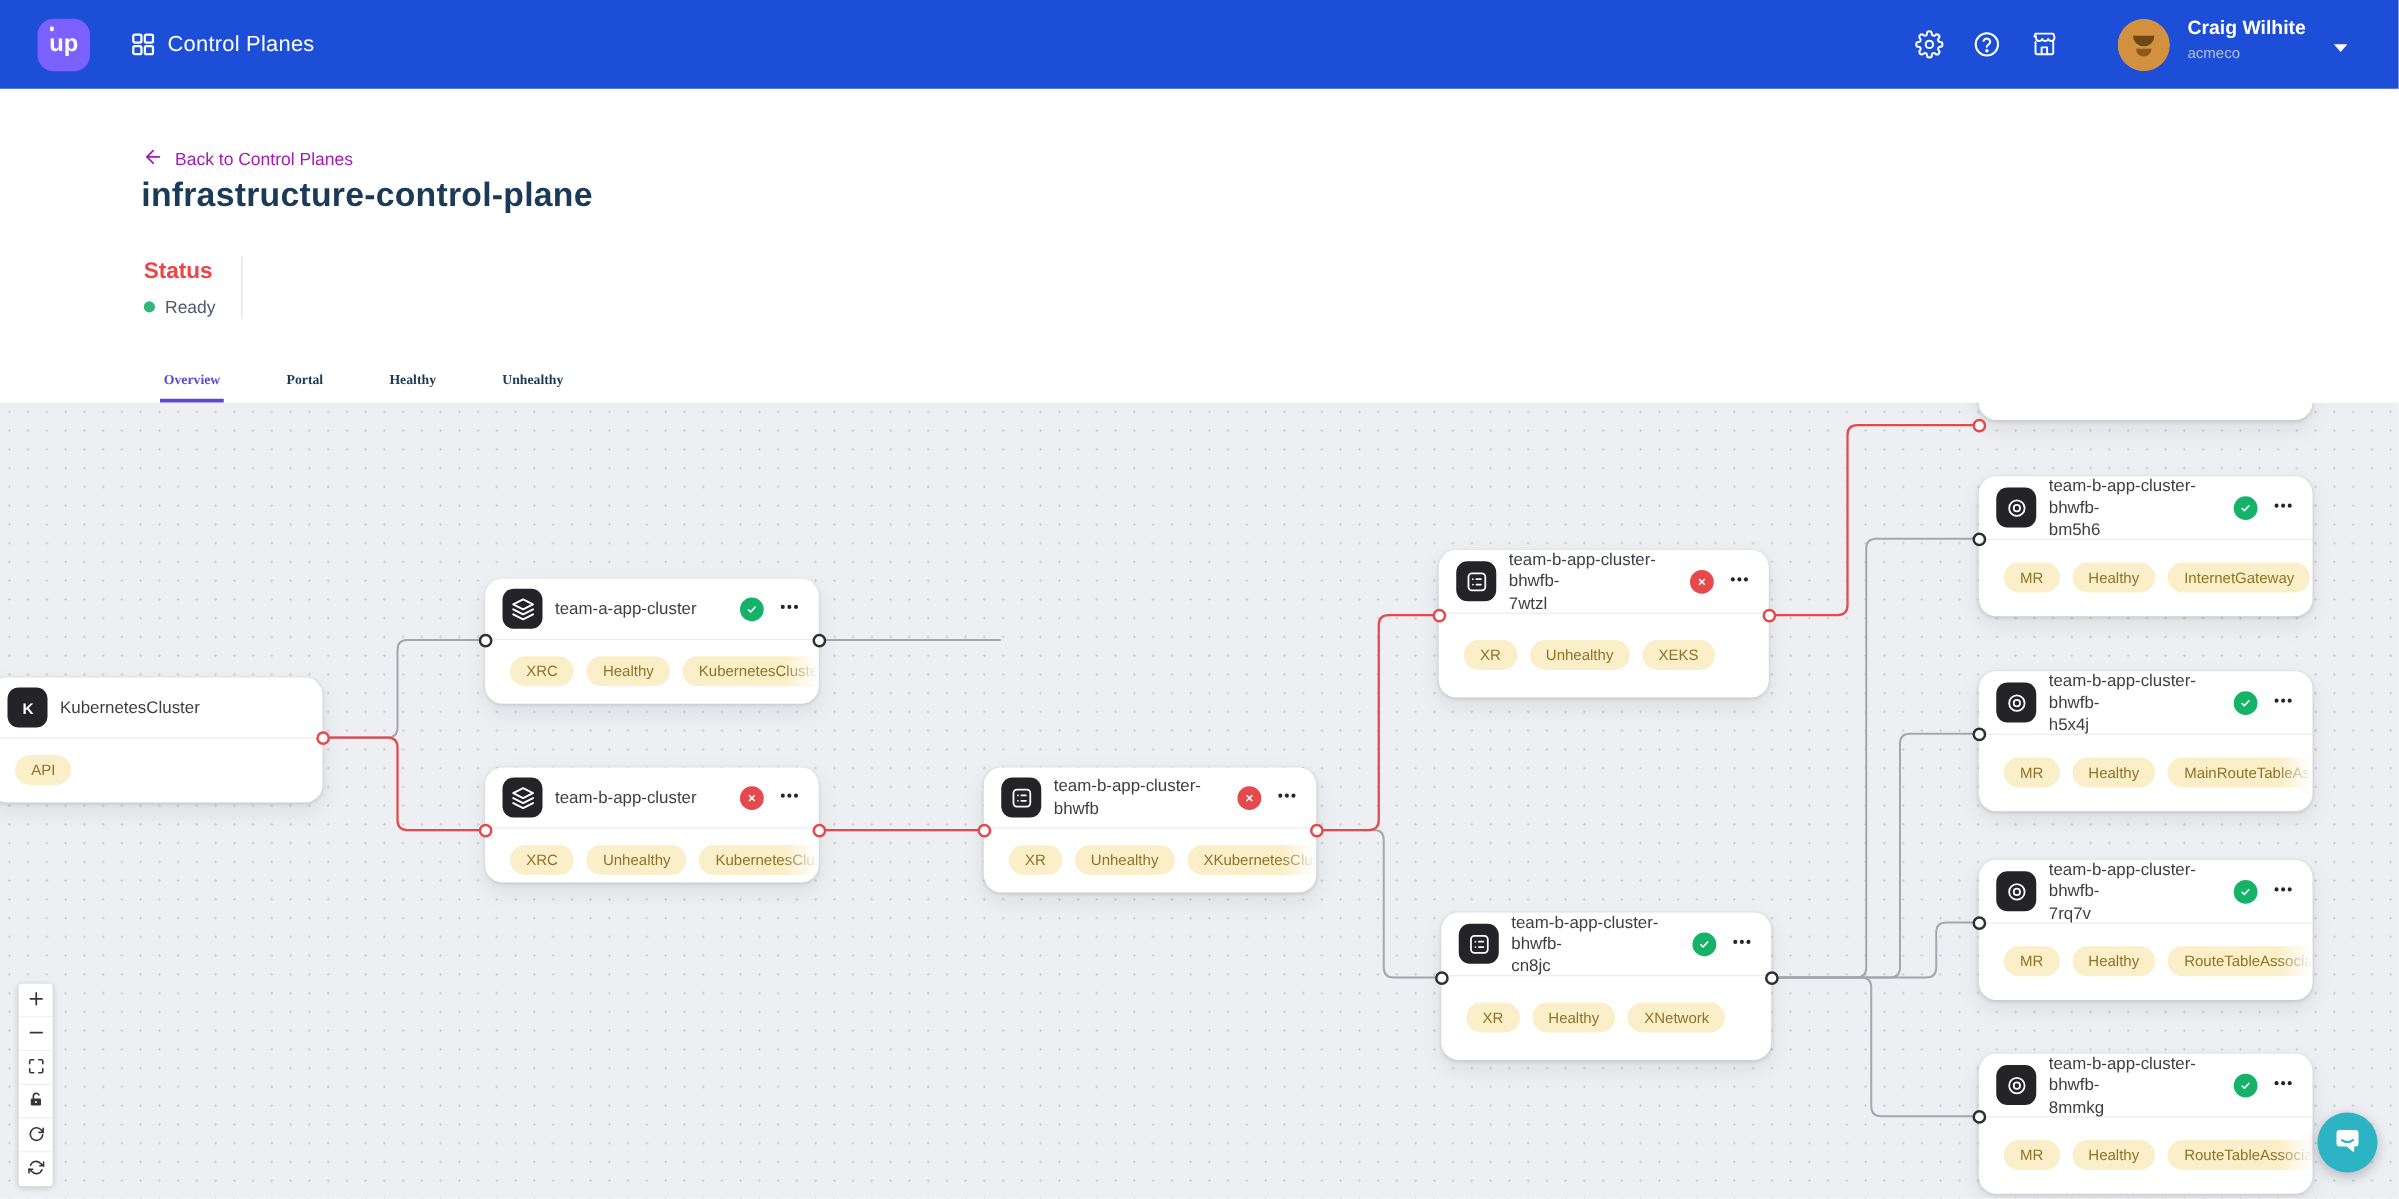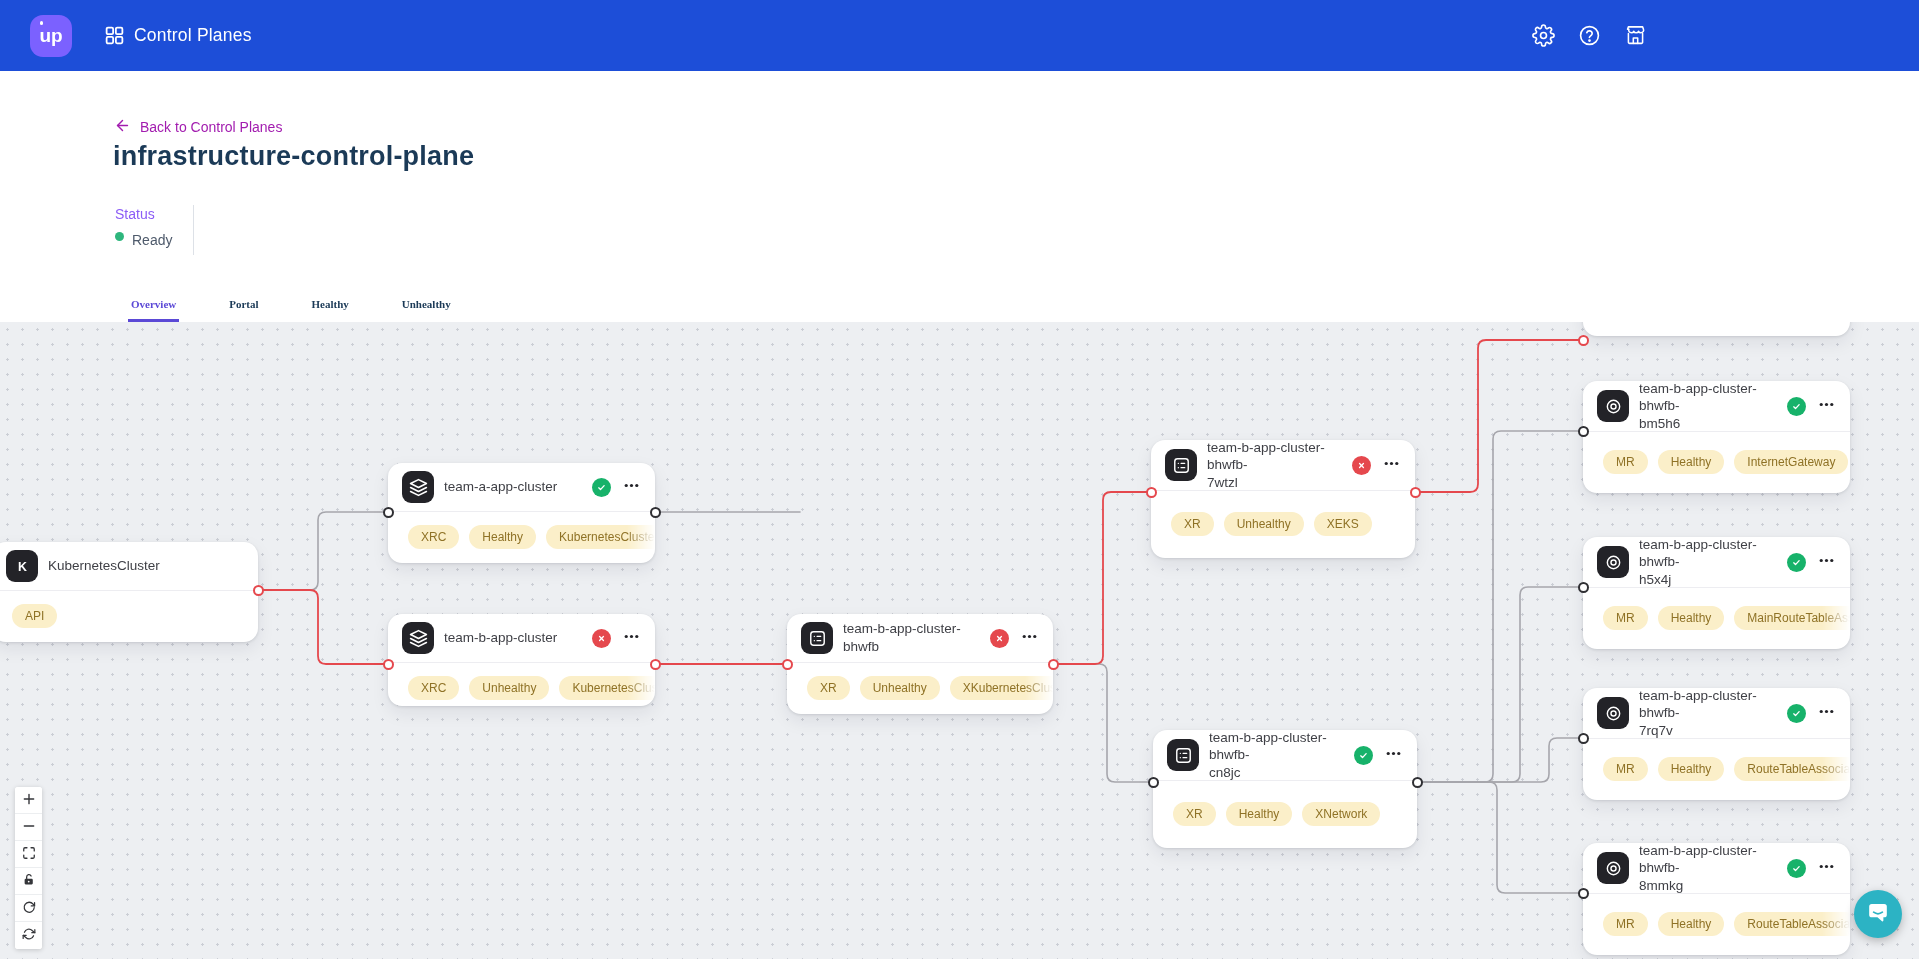--- a/index.html
+++ b/index.html
@@ -34,22 +34,22 @@
   .nav-chevron { position:absolute; left:176px; top:31px; width:13px; height:9px; color:#fff; }
 
   
   .page-header { position:absolute; top:71px; left:0; right:0; height:251px; background:#fff; z-index:20; }
   .back-link { position:absolute; left:114px; top:46px; display:flex; gap:9px; align-items:center;
     color:#a21caf; font-size:14px; text-decoration:none; cursor:pointer; }
   .back-link svg { width:17px; height:17px; }
   .page-title { position:absolute; left:113px; top:70px; margin:0; font-size:27px; color:#1b3a57; letter-spacing:.2px; }
   .meta-status { position:absolute; left:115px; top:135px; }
   .meta-config { position:absolute; left:216px; top:135px; }
-  .meta-label { font-size:14px; font-weight:normal; color:#8b5cf6; }
-  .meta-value { margin-top:10px; font-size:14px; color:#4e5a6b; display:flex; gap:8px; }
+  .meta-label { font-size:18px; font-weight:bold; color:#ef4444; }
+  .meta-value { margin-top:10px; font-size:14px; color:#4e5a6b; display:flex; align-items:center; gap:8px; }
   .status-dot { width:9px; height:9px; border-radius:50%; background:#2eb67d; display:inline-block; }
   .meta-divider { position:absolute; left:193px; top:134px; width:1px; height:50px; background:#dde1e7; }
   .cfg-ver { margin-left:14px; }
   .tab-bar { position:absolute; left:128px; bottom:0; display:flex; gap:47px; }
   .tab { background:none; border:none; padding:0 3px 9px; font-family:Liberation Serif, serif;
     font-weight:bold; font-size:11px; color:#1b3a57; cursor:pointer; border-bottom:3px solid transparent; }
   .tab.active { color:#5b49d6; border-bottom-color:#5b49d6; }
 
   
   .canvas { position:absolute; top:322px; left:0; width:1919px; height:637px; overflow:hidden;
@@ -127,20 +127,34 @@
           <path d="M9.2 9a2.9 2.9 0 0 1 5.6 1c0 1.9-2.9 2.6-2.9 4"></path>
           <circle cx="12" cy="17.3" r="0.6" fill="currentColor"></circle>
         </svg></span>
   </button>
   <button class="nav-iconbtn nav-store">
     <span><svg viewBox="0 0 24 24" fill="none" stroke="currentColor" stroke-linecap="round" stroke-linejoin="round" stroke-width="1.6">
           <path d="M4.6 10v9a1.2 1.2 0 0 0 1.2 1.2h12.4a1.2 1.2 0 0 0 1.2-1.2v-9"></path>
           <path d="M3.7 5.4 4.6 3h14.8l.9 2.4c.7 1.9-.6 3.8-2.6 3.8-1.2 0-2.2-.7-2.5-1.7-.3 1-1.3 1.7-2.5 1.7s-2.2-.7-2.5-1.7c-.3 1-1.3 1.7-2.5 1.7-2 0-3.3-1.9-2.6-3.8z"></path>
           <path d="M9.7 20.2v-5.7h4.6v5.7"></path>
         </svg></span>
+  </button>
+  <button class="nav-usermenu">
+    <span class="nav-avatar"><span><svg viewBox="0 0 42 42">
+            <circle cx="21" cy="21" r="21" fill="#d2913f"></circle>
+            <path d="M12.5 13.5a8.5 8.5 0 0 0 17 0z" fill="#6d4714"></path>
+            <path d="M14.8 24a6.2 6.2 0 0 0 12.4 0z" fill="#8a5a1d"></path>
+          </svg></span></span>
+    <span class="nav-user">
+      <span class="name" style="display:block">Craig Wilhite</span>
+      <span class="org" style="display:block">acmeco</span>
+    </span>
+    <span class="nav-chevron"><span><svg viewBox="0 0 12 8" fill="currentColor">
+            <path d="M1 1.3h10L6 7z"></path>
+          </svg></span></span>
   </button>
 </header>
 
 <section class="page-header">
   <a class="back-link">
     <span><svg viewBox="0 0 24 24" fill="none" stroke="currentColor" stroke-linecap="round" stroke-linejoin="round" stroke-width="2">
           <path d="M19 12H5"></path>
           <path d="M12 19l-7-7 7-7"></path>
         </svg></span>
     <span>Back to Control Planes</span>

